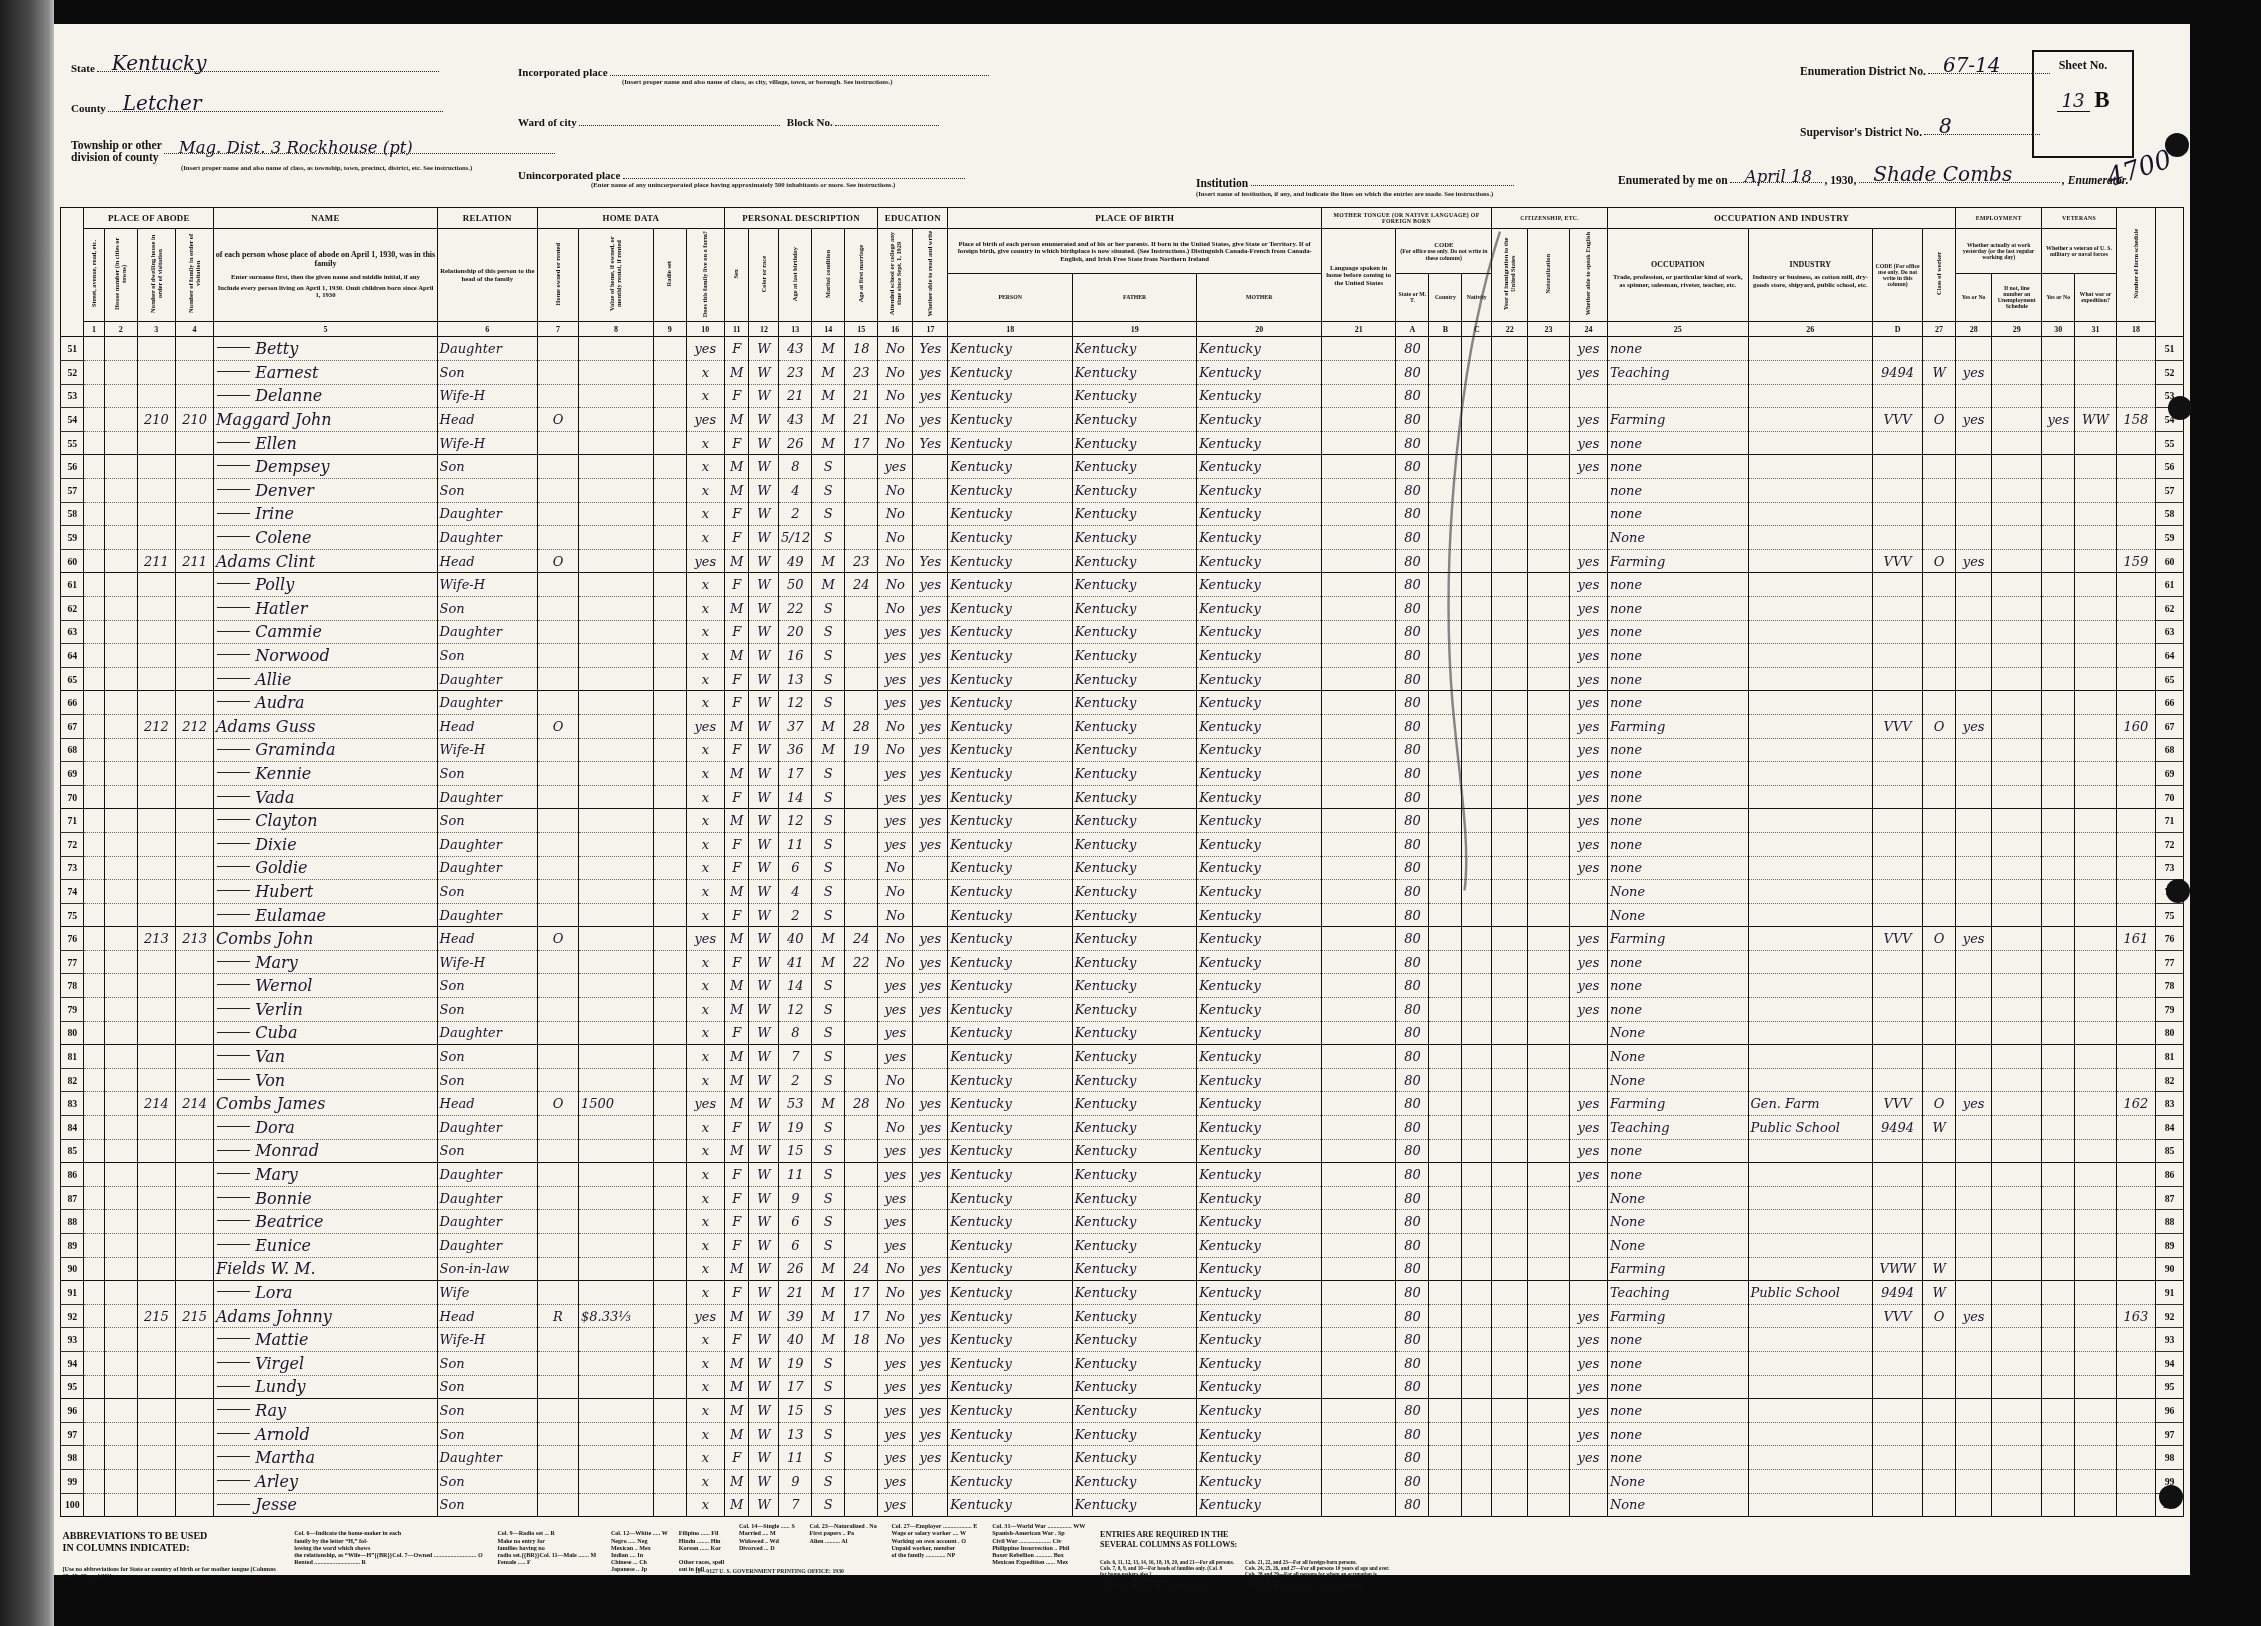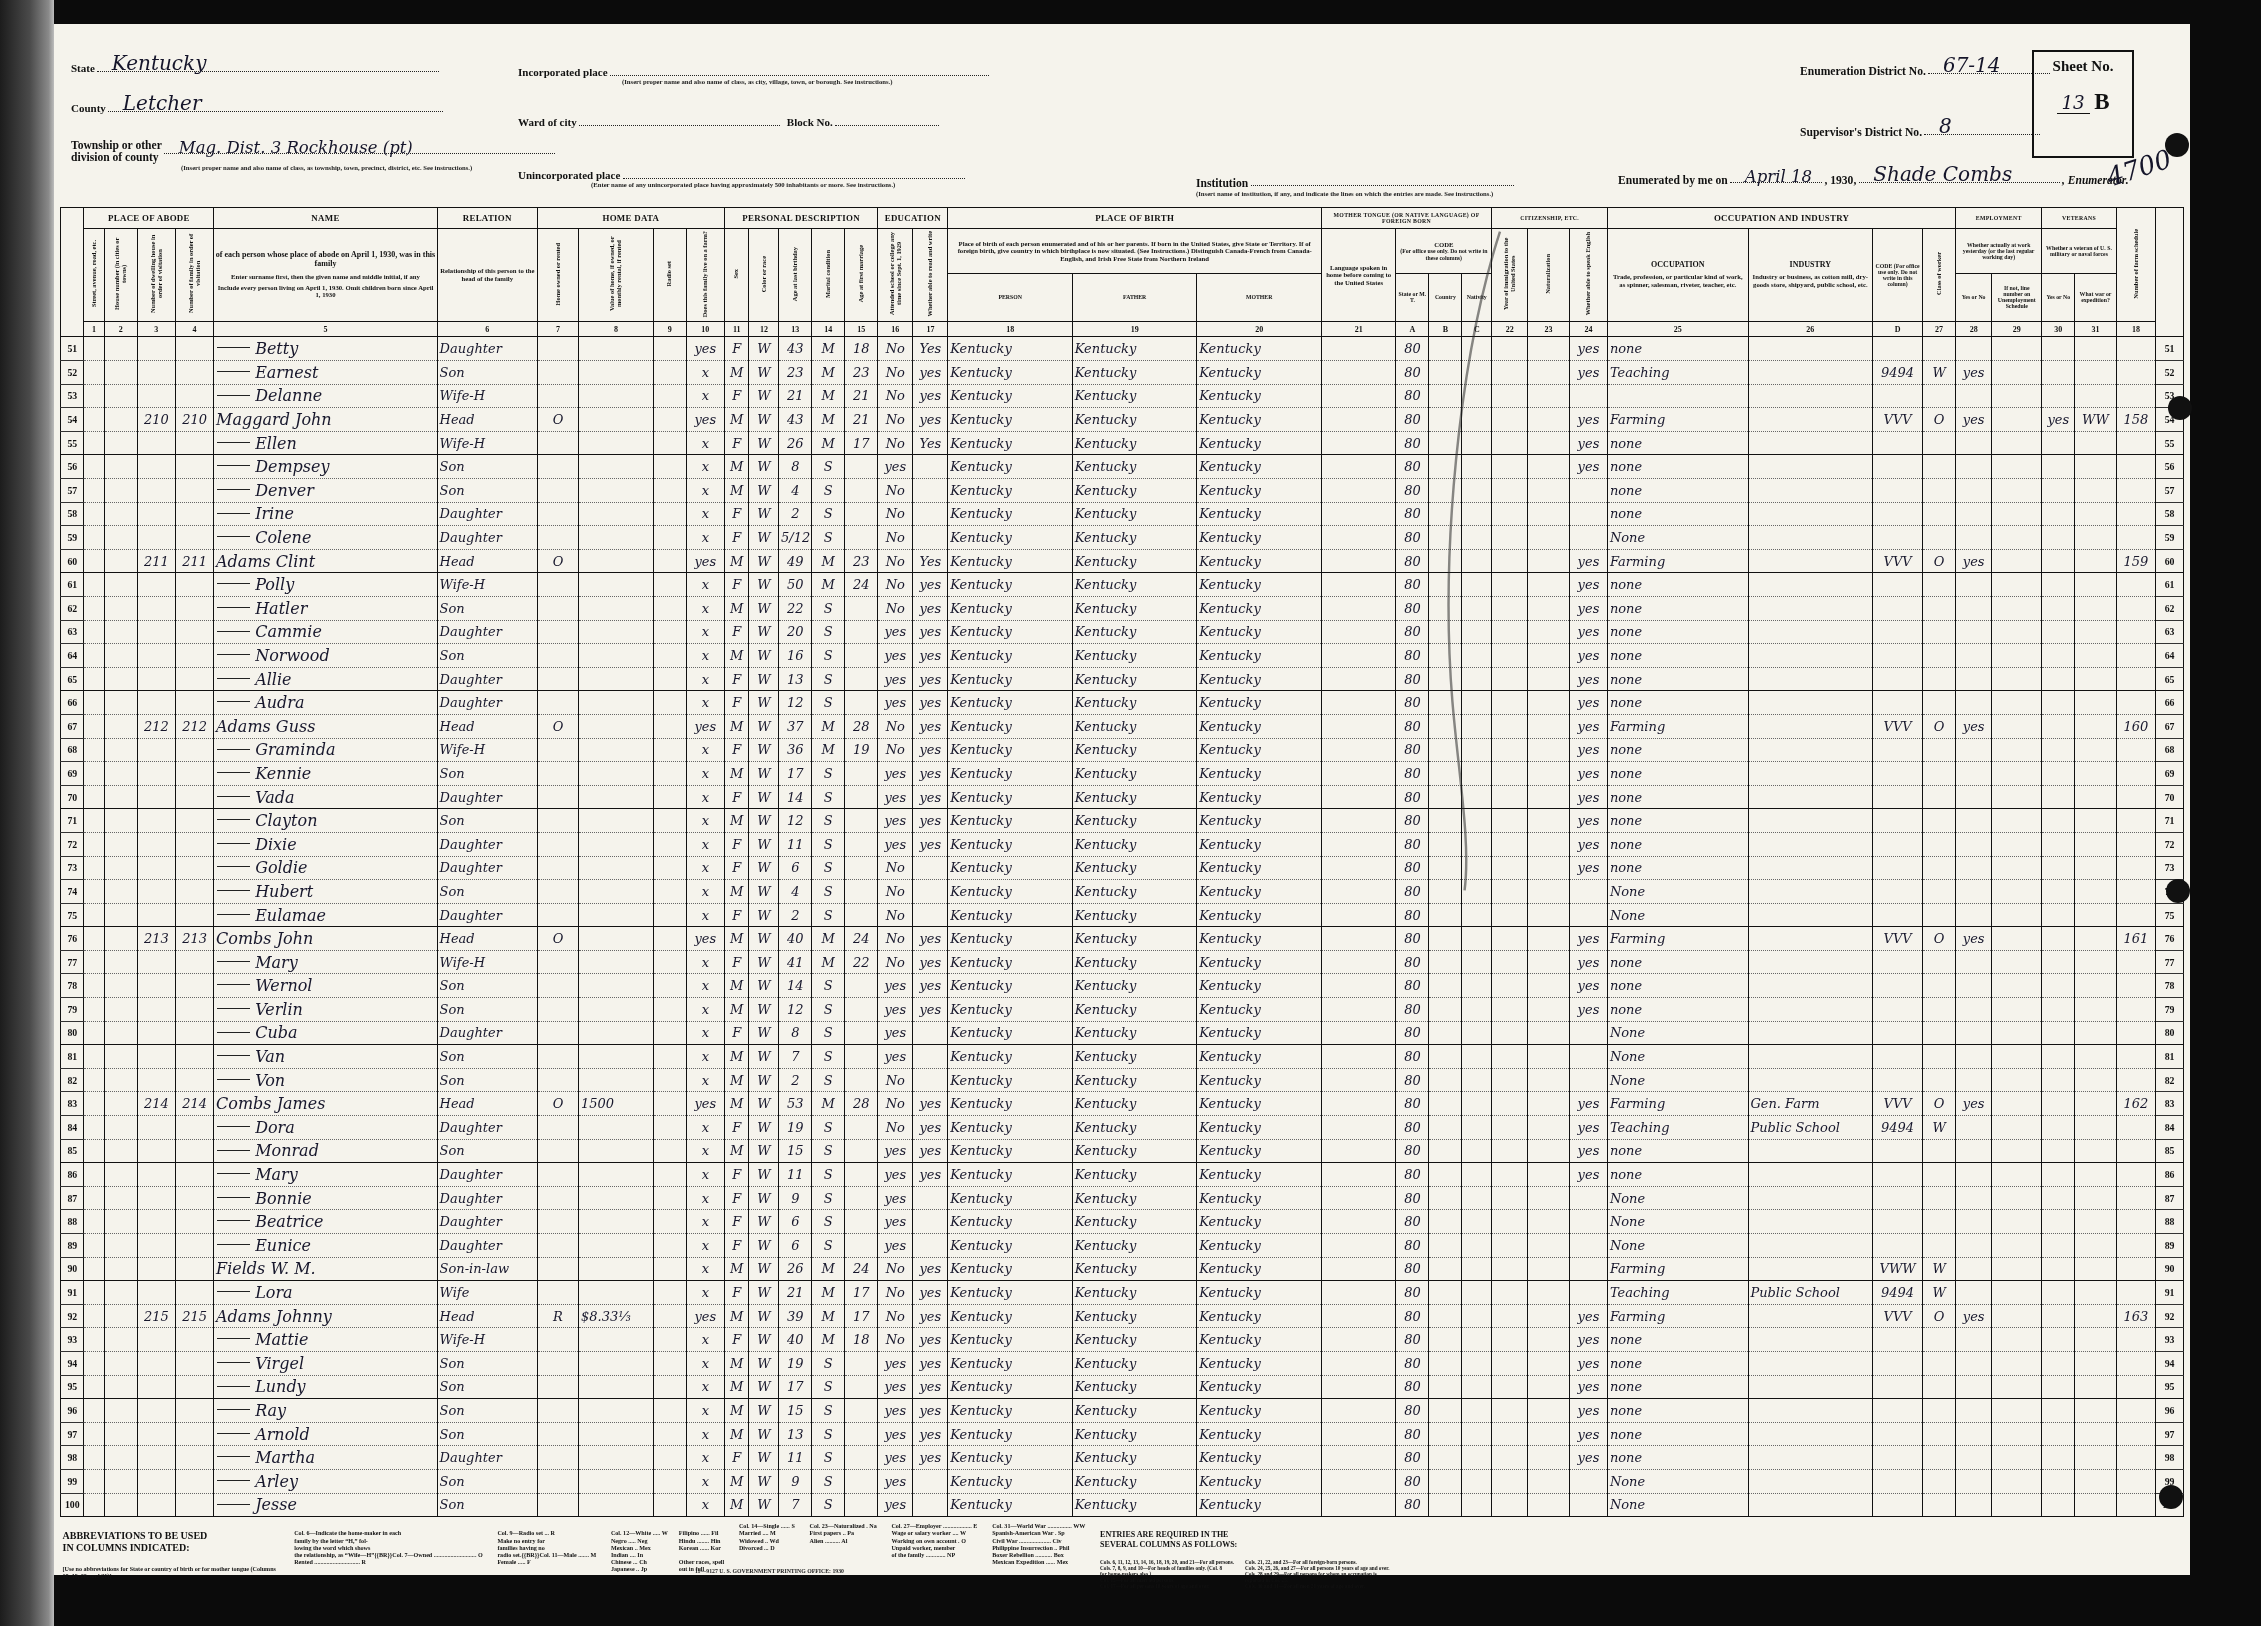--- a/index.html
+++ b/index.html
@@ -23,21 +23,21 @@
   .hw{font-family:"DejaVu Serif",serif;font-style:italic;color:#15152a;}
   .hw-lg{font-size:20px;}
   .hw-md{font-size:16.5px;}
   .onln{position:absolute;left:14.7px;bottom:-3.7px;}
   .ctr{text-align:center;}
   .form-no{font-weight:bold;font-size:8.5px;}
   .dept{font-weight:bold;font-size:12.2px;letter-spacing:0.6px;}
   .census{font-weight:bold;font-size:17.7px;letter-spacing:0.6px;}
   .sched{font-weight:bold;font-size:21px;letter-spacing:1.2px;}
   .sheetbox{position:absolute;border:2.4px solid #111;width:98px;height:104px;text-align:center;}
-  .sheetbox .t{font-weight:bold;font-size:15px;margin-top:6.1px;}
+  .sheetbox .t{font-weight:bold;font-size:12px;margin-top:6.1px;}
   .sheetbox .v{font-size:18.3px;margin-top:13.4px;}
   .sheetbox .v .hw{border-bottom:1.2px solid #111;padding:0 4.9px;}
   .sheetbox .v b{font-size:23px;}
   .pgnum{position:absolute;right:18.3px;top:129px;transform:rotate(-18deg);font-size:26px;}
 
   
   table{border-collapse:collapse;table-layout:fixed;width:2124px;margin:0 6.1px;border:1.8px solid #111;}
   th{border:1.2px solid #111;padding:0.6px 1.2px;vertical-align:middle;}
   .banner{font-size:8.9px;font-weight:bold;letter-spacing:0.3px;height:18.3px;}
   .desc{font-size:6.7px;line-height:1.12;font-weight:bold;}

